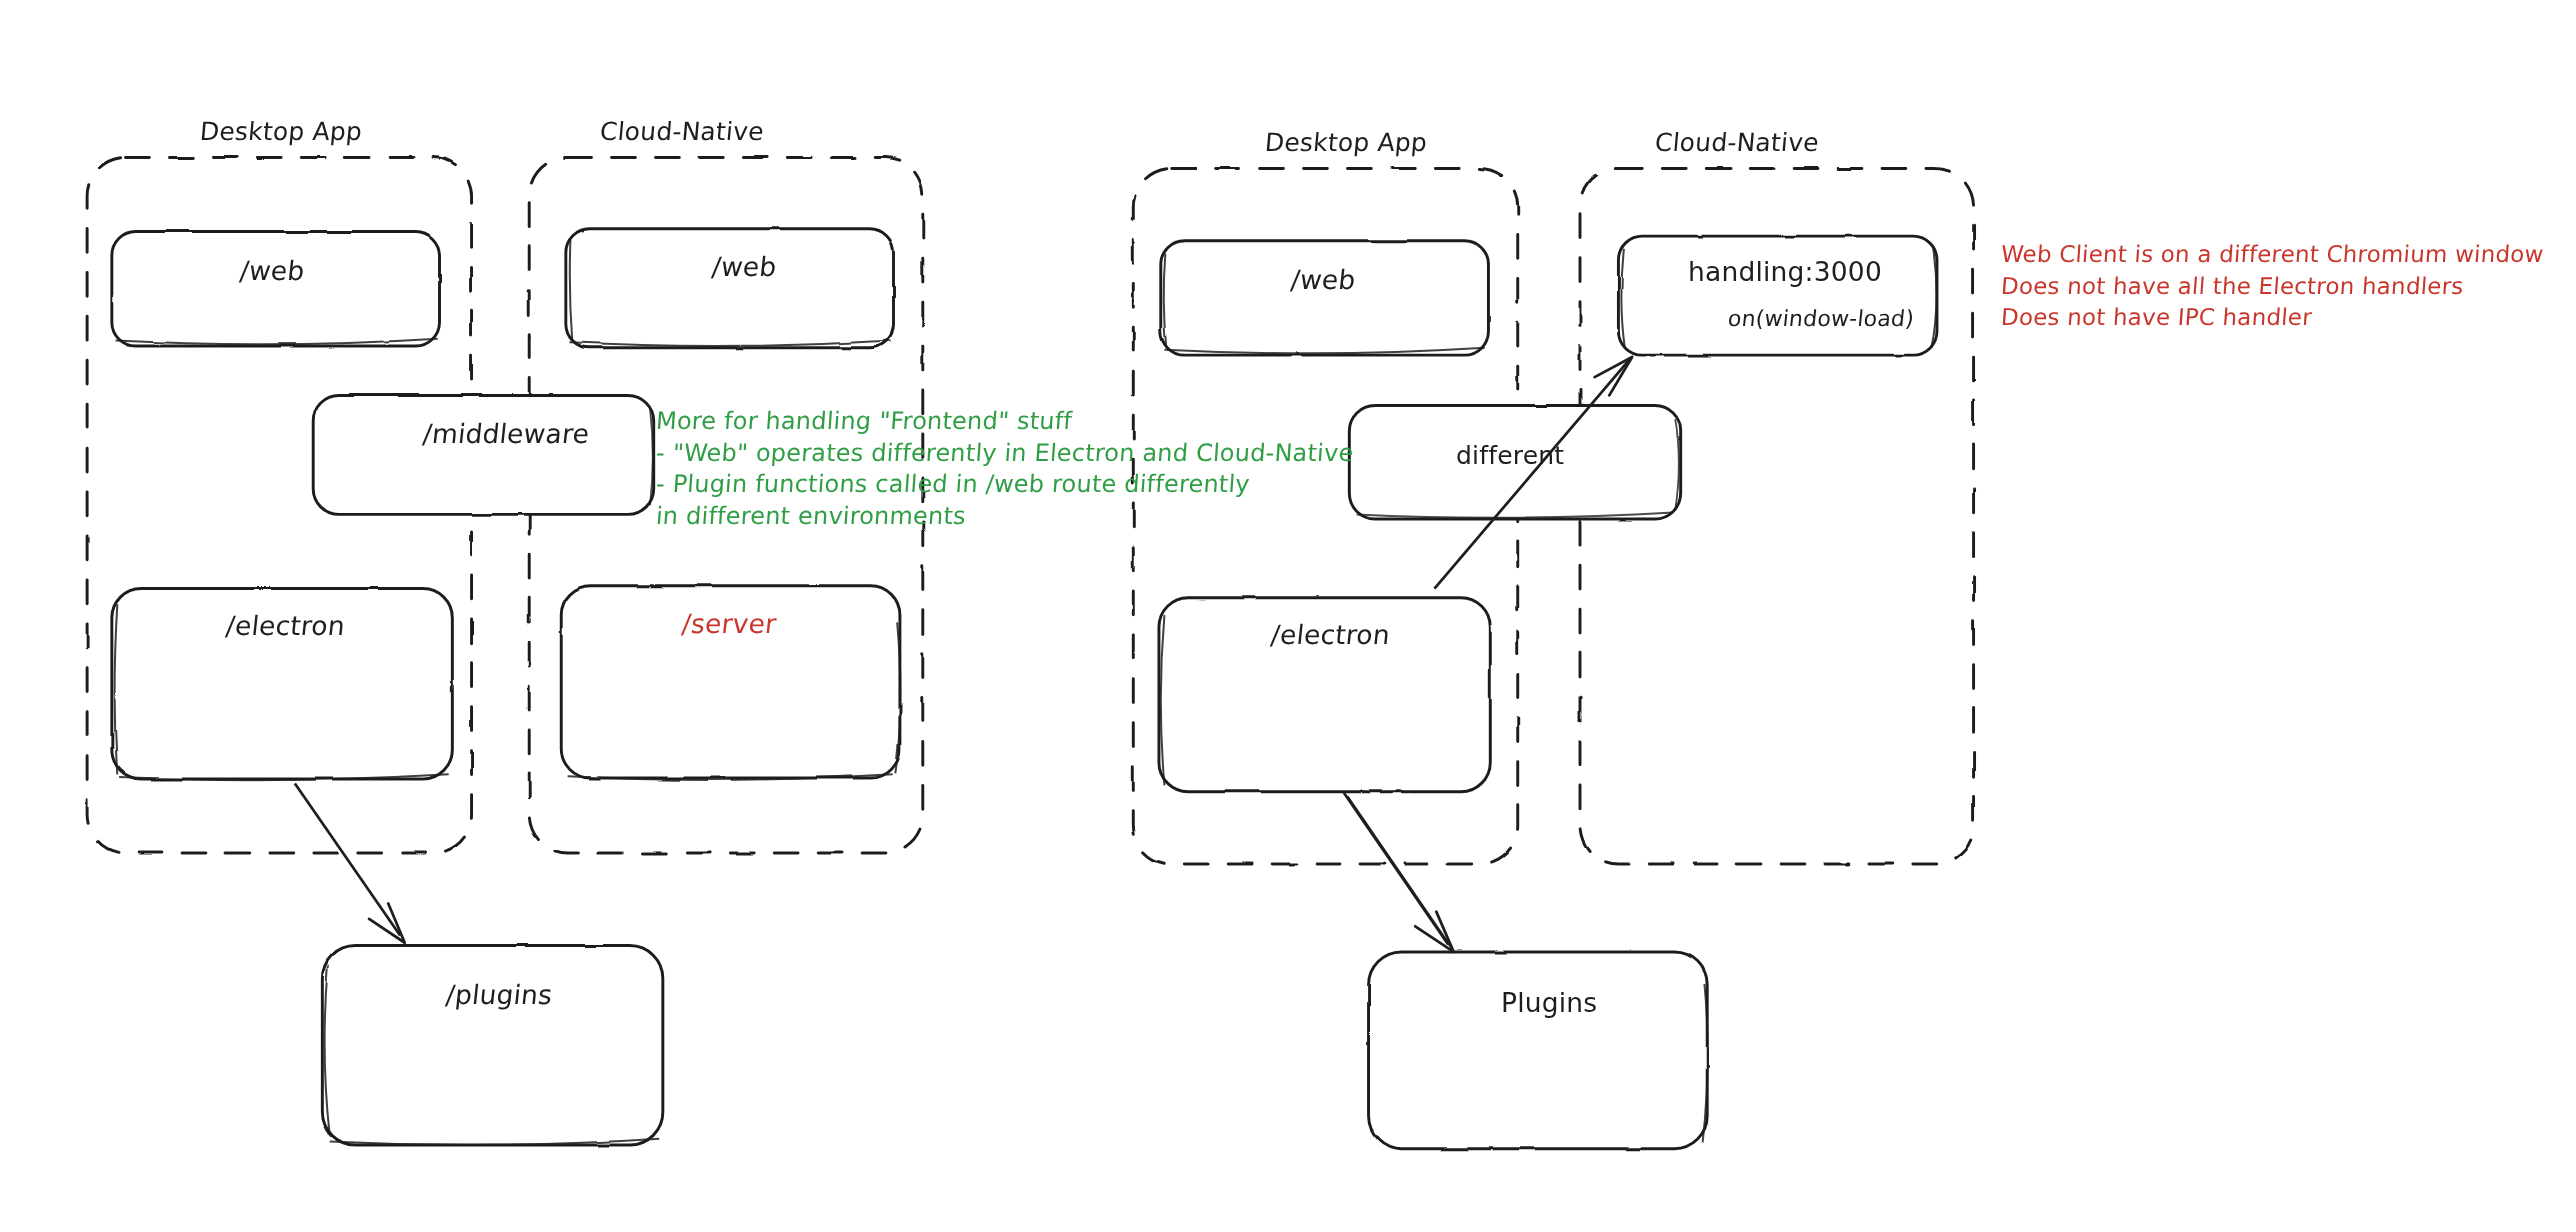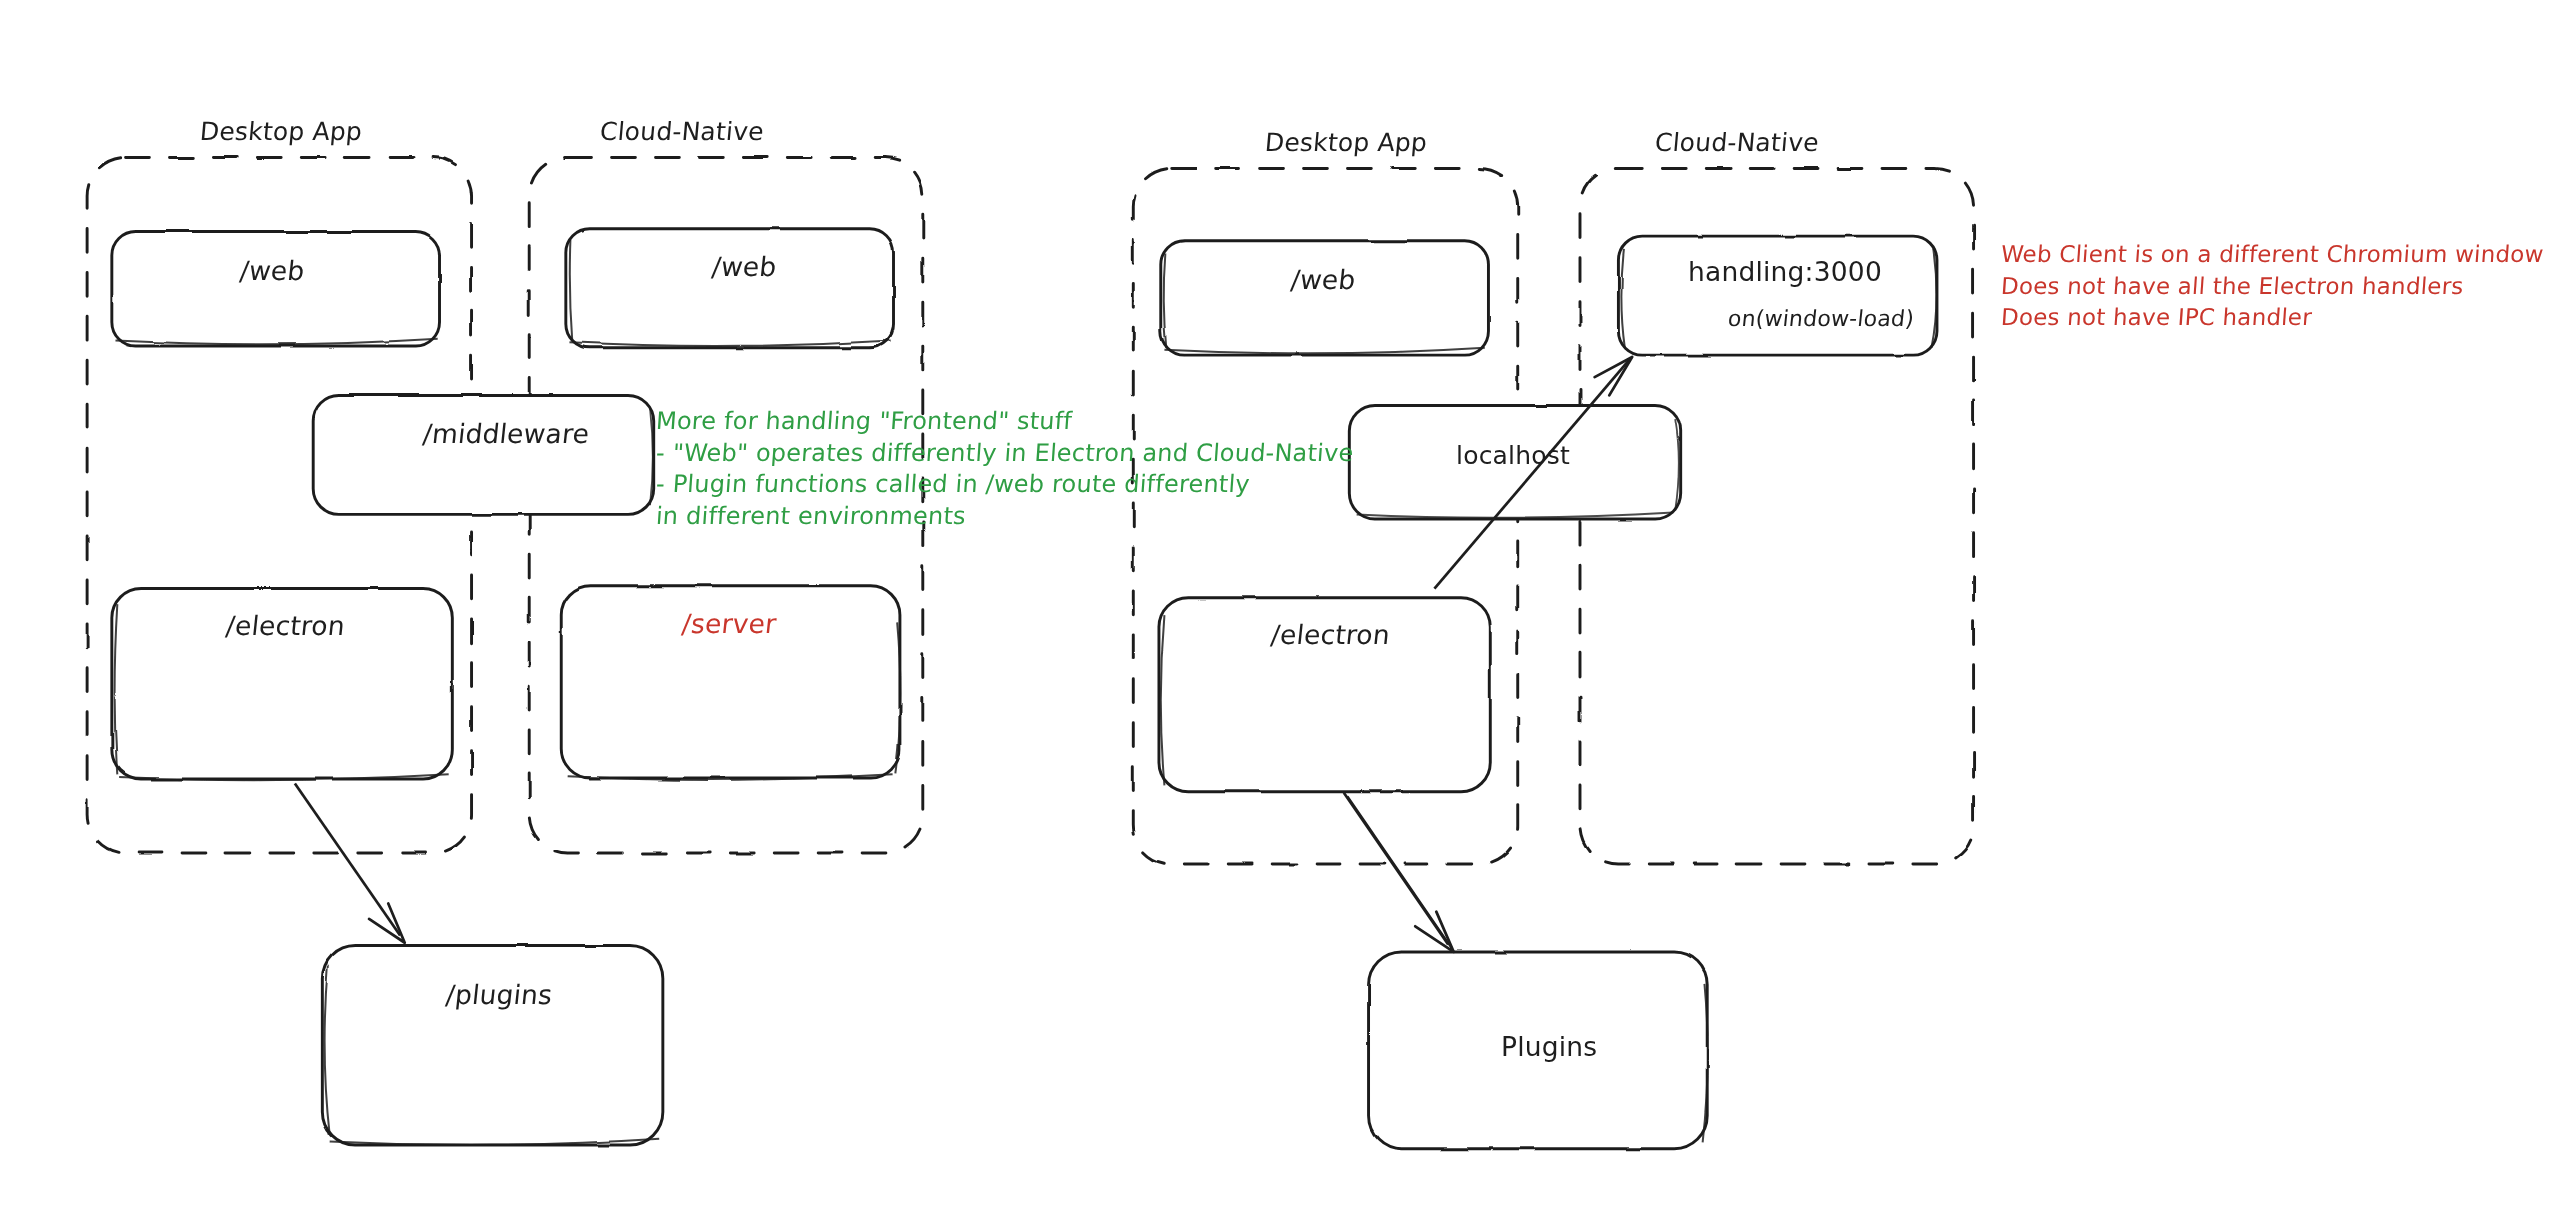--- a/index.html
+++ b/index.html
@@ -206,24 +206,24 @@
 <div class="tx grp-label" style="left:1265px; top:127px;">Desktop App</div>
 
 <div class="tx grp-label" style="left:1655px; top:127px;">Cloud-Native</div>
 
 <div class="tx node-label" style="left:1291px; top:263px;">/web</div>
 
 <div class="tx node-label-plain" style="left:1688px; top:255px;">handling:3000</div>
 
 <div class="tx sub-red" style="left:1728px; top:305px;">on(window-load)</div>
 
-<div class="tx node-label-plain" style="left:1456px; top:440px; font-size:25px;">localhost</div>
+<div class="tx node-label-plain" style="left:1456px; top:440px; font-size:25px;">different</div>
 
 <div class="tx node-label" style="left:1271px; top:618px;">/electron</div>
 
-<div class="tx node-label-plain" style="left:1501px; top:986px;margin-top:44px;">Plugins</div>
+<div class="tx node-label-plain" style="left:1501px; top:986px;">Plugins</div>
 
 <div style="position:absolute; left:2001px; top:239px;">
   <div class="tx note-red red" style="position:relative;">Web Client is on a different Chromium window</div>
   <div class="tx note-red red" style="position:relative;">Does not have all the Electron handlers</div>
   <div class="tx note-red red" style="position:relative;">Does not have IPC handler</div>
 </div>
 
 
 </body></html>

